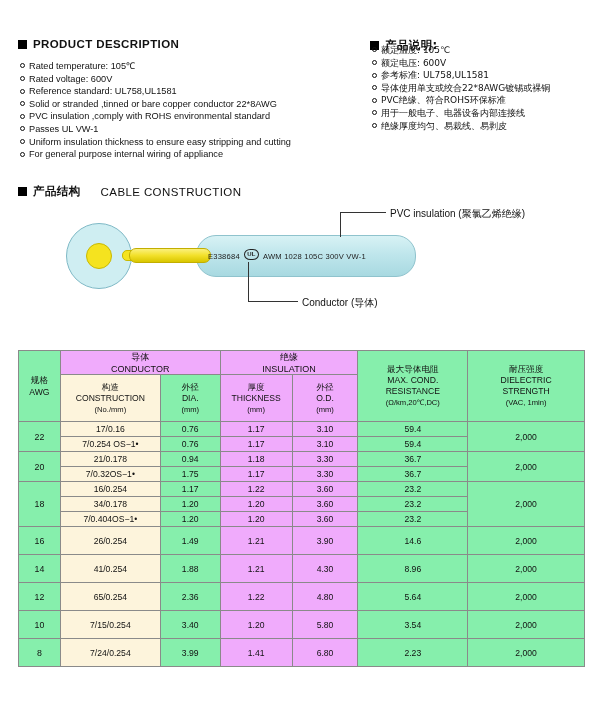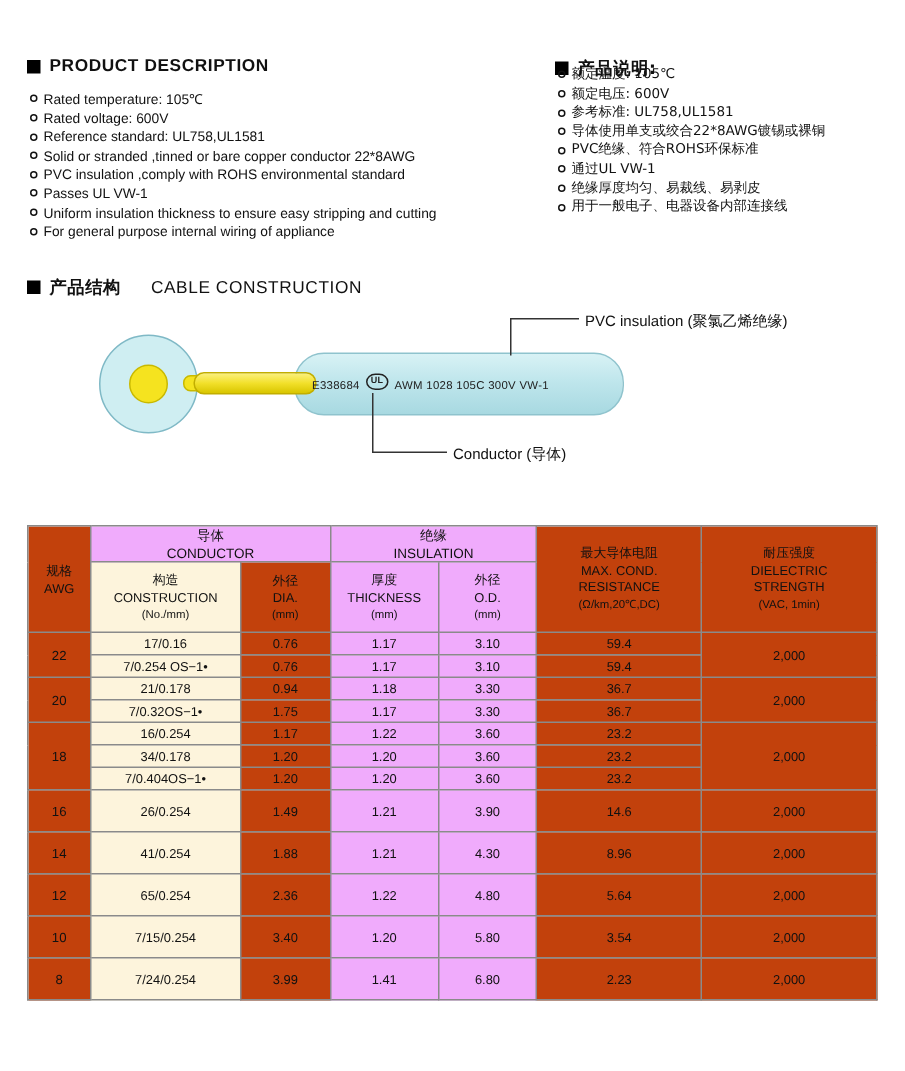--- a/index.html
+++ b/index.html
@@ -63,21 +63,21 @@
   .callout{position:absolute;font-size:10px;color:#111;white-space:nowrap;}
 
   
   table.spec{position:absolute;left:18px;top:350px;border-collapse:collapse;width:567px;
     font-size:8.6px;color:#111;}
   table.spec td,table.spec th{border:1px solid #8a8a8a;padding:0;text-align:center;vertical-align:middle;}
   .hdr-group{height:19px;font-size:9px;}
   .hdr-cell{height:46px;font-size:8.6px;line-height:11px;padding:2px 1px;}
   .blue{background:#f0abfc;}
   .cream{background:#fdf4dc;}
-  .white{background:#c2410c;}
+  .white{background:#86efac;}
   .rowcell{height:14px;line-height:14px;}
   td.tall{font-size:8.8px;}
   .sub{font-size:7.6px;}
   .zh{font-family:"DejaVu Sans", sans-serif;}
 </style>
 </head>
 <body>
 
 <div class="page">
 
@@ -148,29 +148,25 @@
     <li>
         <span class="dot"></span>
         <span>导体使用单支或绞合22*8AWG镀锡或裸铜</span>
       </li>
     <li>
         <span class="dot"></span>
         <span>PVC绝缘、符合ROHS环保标准</span>
       </li>
     <li>
         <span class="dot"></span>
-        <span>通过UL VW-1</span>
+        <span>用于一般电子、电器设备内部连接线</span>
       </li>
     <li>
         <span class="dot"></span>
         <span>绝缘厚度均匀、易裁线、易剥皮</span>
-      </li>
-    <li>
-        <span class="dot"></span>
-        <span>用于一般电子、电器设备内部连接线</span>
       </li>
   </ul>
 
   <div class="diagram">
 
     <div class="cross">
       <div class="core"></div>
     </div>
 
     <div class="cable-body"></div>

